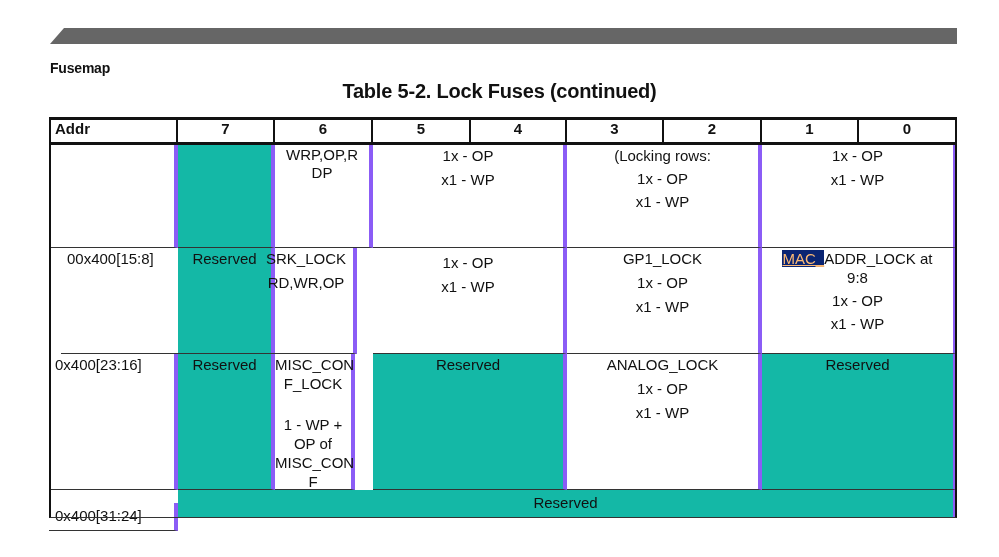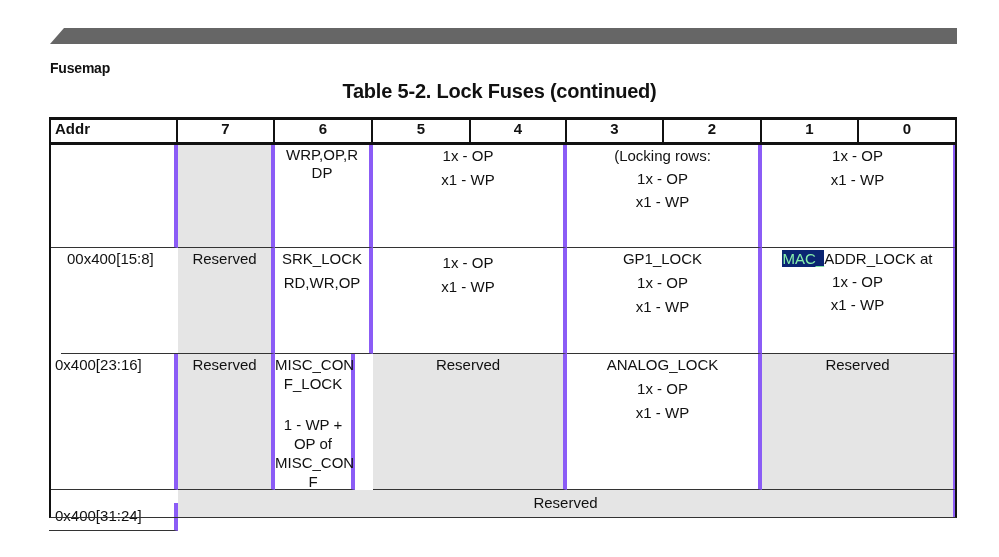--- a/index.html
+++ b/index.html
@@ -7,28 +7,28 @@
          font-family: "Liberation Sans", sans-serif; color: #111; }
   .banner { position: absolute; left: 50px; top: 28px; width: 907px; height: 16px; }
   .banner svg { display: block; }
   .section-label { position: absolute; left: 50px; top: 48px; font-size: 14px; font-weight: bold;
                    font-family: "Liberation Sans", sans-serif; letter-spacing: -0.2px; margin-top: 12px; }
   .table-title { position: absolute; left: 0; width: 999px; top: 80px; text-align: center;
                  font-size: 20px; font-weight: bold; letter-spacing: -0.2px; }
   .grid { position: absolute; left: 49px; top: 117px; width: 908px; height: 401px; }
   .cell { position: absolute; box-sizing: border-box; border-right: 4px solid #8b5cf6; border-bottom: 1px solid #333;
           font-size: 15px; text-align: center; line-height: 20px; padding-top: 1px; }
-  .cell.gray { background: #e5e5e5; }
+  .cell.gray { background: #14b8a6; }
   .cell.left { text-align: left; padding-left: 6px; }
   .hdr { font-weight: bold; border-right: 2px solid #111; border-bottom: 3px solid #111; line-height: 24px; padding-top: 0; }
   .outer { position: absolute; left: 49px; top: 117px; width: 908px; height: 401px; box-sizing: border-box;
            border-left: 2px solid #111; border-right: 2px solid #111; border-bottom: 1px solid #333; border-top: 3px solid #111; pointer-events: none; }
   .line { display: block; }
   .gap { margin-top: 4px; }
-  .sel { background: #0a2472; color: #86efac; }
+  .sel { background: #0a2472; color: #fdba74; text-decoration: underline; }
 </style>
 </head>
 <body>
 
 <div class="banner">
   <svg width="907" height="16" viewBox="0 0 907 16">
     <polygon points="14,0 907,0 907,16 0,16" fill="#666666"></polygon>
   </svg>
 </div>
 <div class="section-label">Fusemap</div>
@@ -61,35 +61,36 @@
     <span class="line gap">1x - OP</span>
     <span class="line gap">x1 - WP</span>
   </div>
   <div class="cell" style="left:713px;top:28px;width:195px;height:103px;">
     <span class="line">1x - OP</span>
     <span class="line gap">x1 - WP</span>
   </div>
 
   <div class="cell left" style="left:0;top:131px;width:135px;height:106px;margin-left:12px;">00x400[15:8]</div>
   <div class="cell gray" style="left:129px;top:131px;width:97px;height:106px;">Reserved</div>
-  <div class="cell" style="left:226px;top:131px;width:98px;height:106px;">
+  <div class="cell" style="left:210px;top:131px;width:98px;height:106px;">
     <span class="line">SRK_LOCK</span>
     <span class="line gap">RD,WR,OP</span>
   </div>
   <div class="cell" style="left:324px;top:131px;width:194px;height:106px;">
     <span class="line gap">1x - OP</span>
     <span class="line gap">x1 - WP</span>
   </div>
   <div class="cell" style="left:518px;top:131px;width:195px;height:106px;">
     <span class="line">GP1_LOCK</span>
     <span class="line gap">1x - OP</span>
     <span class="line gap">x1 - WP</span>
   </div>
   <div class="cell" style="left:713px;top:131px;width:195px;height:106px;line-height:19px;">
     <span class="line"><span class="sel">MAC_</span><span>ADDR_LOCK at</span></span>
+    <span class="line">9:8</span>
     <span class="line gap">1x - OP</span>
     <span class="line gap">x1 - WP</span>
   </div>
 
   <div class="cell left" style="left:0;top:237px;width:129px;height:136px;">0x400[23:16]</div>
   <div class="cell gray" style="left:129px;top:237px;width:97px;height:136px;">Reserved</div>
   <div class="cell" style="left:226px;top:237px;width:80px;height:136px;line-height:19px;">
     <span class="line">MISC_CON</span>
     <span class="line">F_LOCK</span>
     <span class="line" style="margin-top:22px;">1 - WP +</span>

